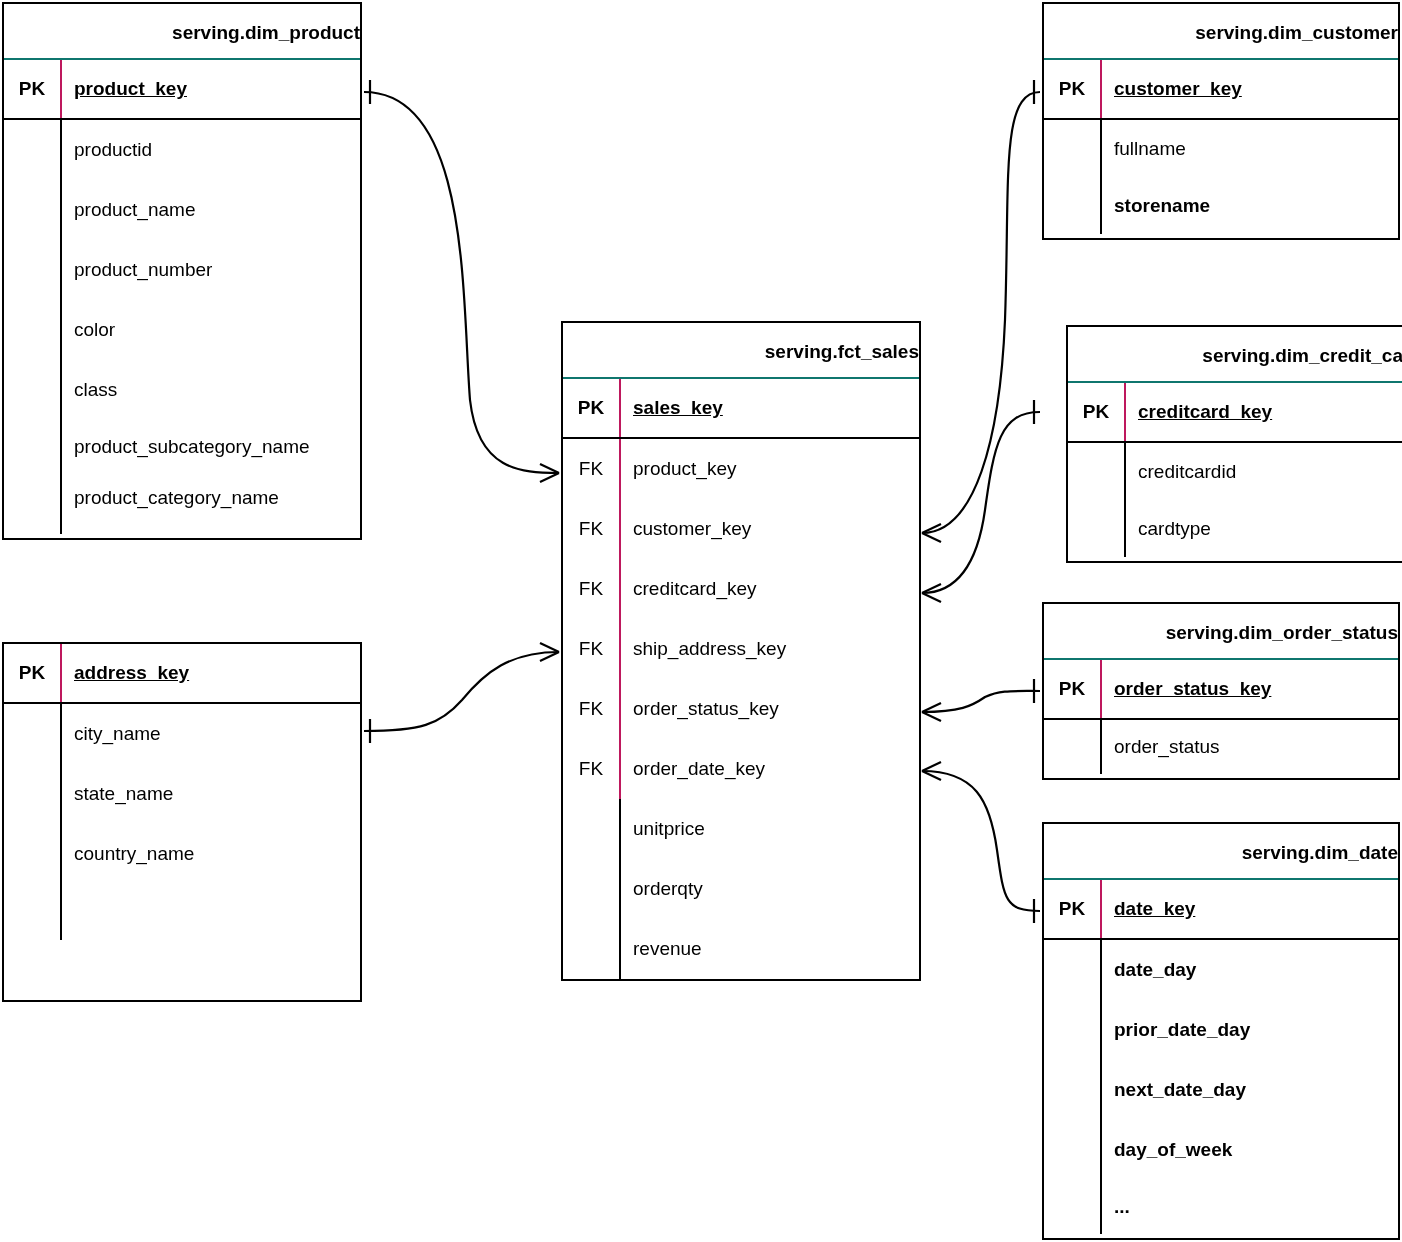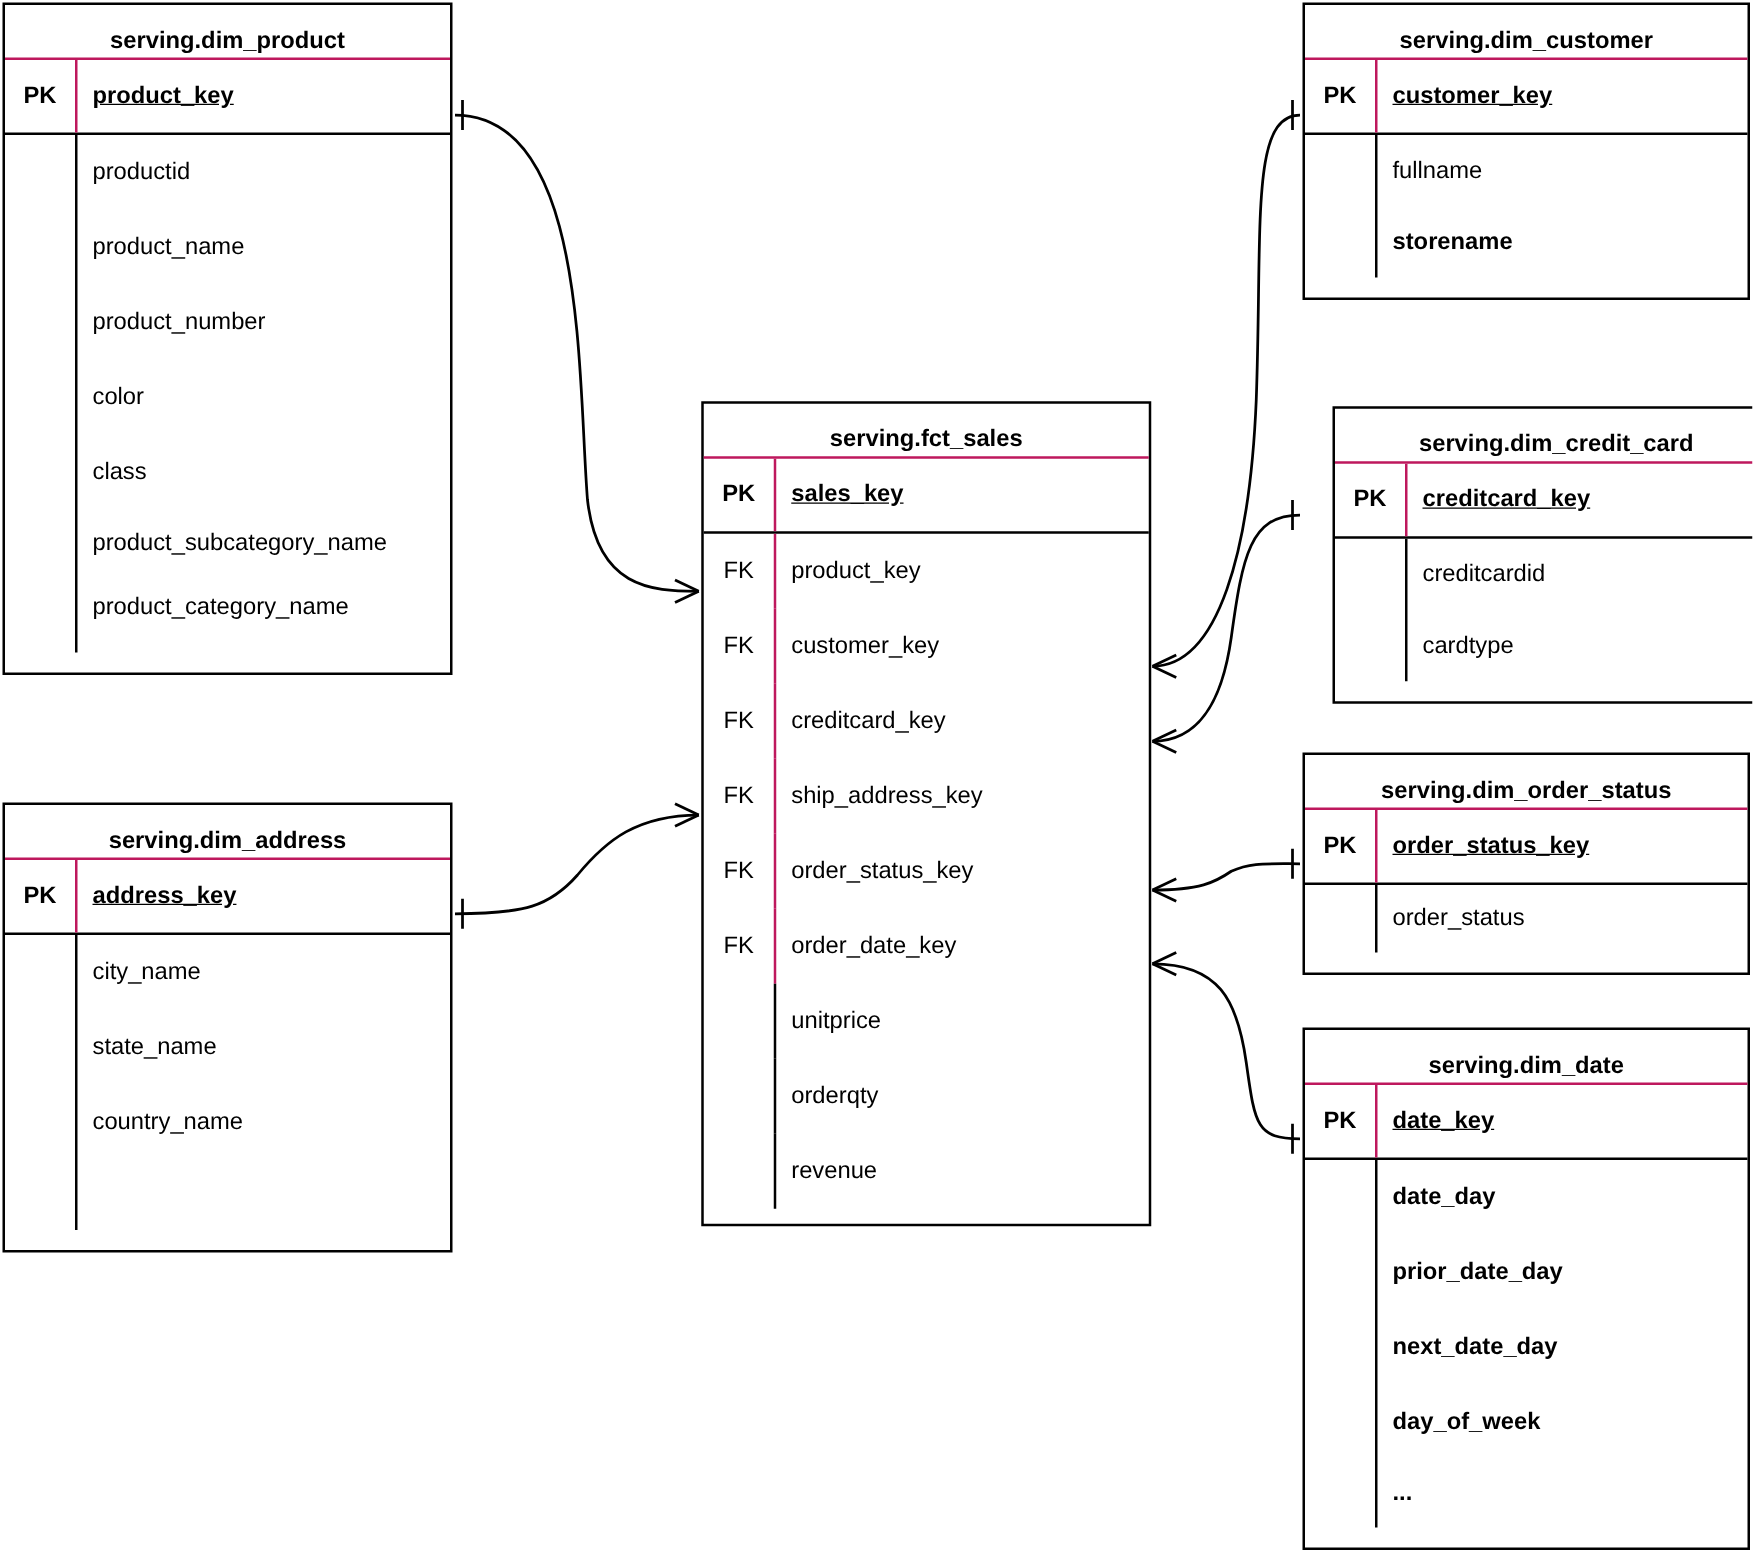--- a/index.html
+++ b/index.html
@@ -18,27 +18,27 @@
   }
   .entity {
     position: absolute;
     box-sizing: border-box;
     border: 2px solid #000000;
     background: #ffffff;
     z-index: 2;
   }
   .ent-title {
     box-sizing: border-box;
-    height: 44px;
+    height: 56px;
     line-height: 58px;
-    text-align: center;
+    text-align: right;
     font-weight: bold;
     font-size: 19px;
     color: #000000;
-    border-bottom: 2px solid #be185d;
+    border-bottom: 2px solid #0f766e;
     white-space: nowrap;
     overflow: hidden;
   }
   .ent-rows {
     position: relative;
   }
   .row {
     box-sizing: border-box;
     display: flex;
     align-items: center;
@@ -179,21 +179,20 @@
           <div class="attr">color</div>
           <div class="attr">class</div>
           <div class="attr" style="min-height:54px;">product_subcategory_name</div>
           <div class="attr" style="min-height:48px;">product_category_name</div>
         </div>
       </div>
     </div>
   </div>
 
   <div class="entity" style="left:2px; top:642px; width:360px; height:360px;">
-    <div class="ent-title">serving.dim_address</div>
     <div class="ent-rows">
       <div class="row pkrow" style="height:60px;">
         <div class="keycol bold">PK</div>
         <div class="fieldcol pkname">address_key</div>
       </div>
       <div class="attrblock" style="height:236px;">
         <div class="keycol empty"></div>
         <div class="attrlist">
           <div class="attr">city_name</div>
           <div class="attr">state_name</div>

